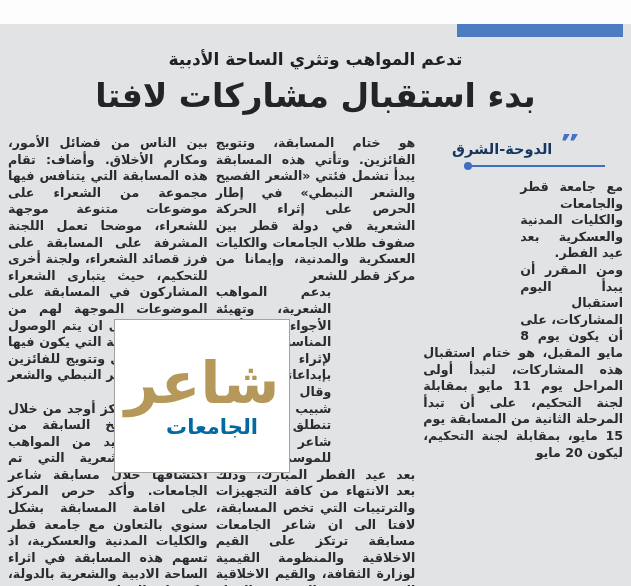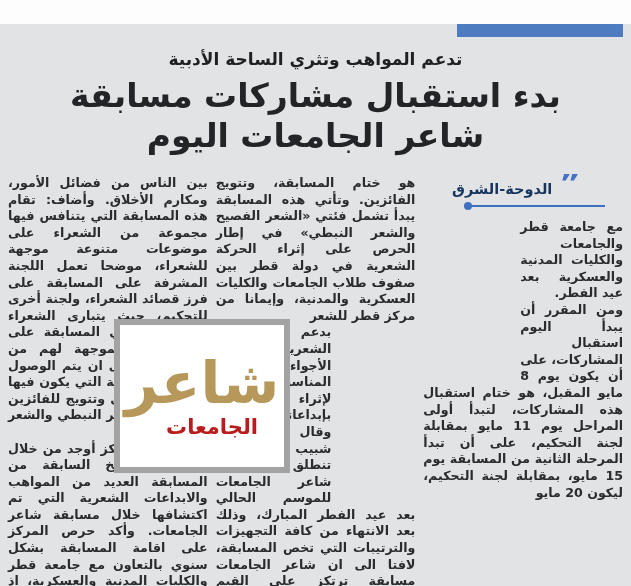--- a/index.html
+++ b/index.html
@@ -96,55 +96,54 @@
   }
   
   .spacer-c1 { float: left;  width: 97px; height: 156px; }
   .spacer-c2 { float: right; width: 84px; height: 170px; }
   
   .logo-box {
     position: absolute;
     top: 295px; left: 114px;
     width: 176px; height: 154px;
     background: #ffffff;
-    border: 6px solid #a3a3a3;
+    border: 1px solid #a3a3a3;
     display: flex;
     flex-direction: column;
     align-items: center;
     justify-content: center;
     direction: rtl;
     z-index: 3;
   }
   .logo-title {
     font-size: 58px;
     line-height: 60px;
     font-weight: 700;
     color: #b6985a;
   }
   .logo-subtitle {
     font-size: 21px;
     font-weight: 700;
-    color: #b91c1c;
+    color: #0369a1;
     margin-top: 2px;
     margin-left: 20px;
   }
 </style>
 </head>
 <body>
 
 <div class="page">
   <div class="canvas">
 
     <div class="accent-bar"></div>
 
     <div class="kicker">تدعم المواهب وتثري الساحة الأدبية</div>
 
     <h1 class="headline">
-      <span>بدء استقبال مشاركات مسابقة</span><br>
-      <span>شاعر الجامعات اليوم</span>
+      <span>بدء استقبال مشاركات لافتا</span><br>
     </h1>
 
     <div class="columns">
 
       <div class="col col-right">
         <div class="dateline">
           <span class="quote-glyph">”</span>
           <span class="dateline-text">الدوحة-الشرق</span>
         </div>
         <div class="dateline-rule"></div>

